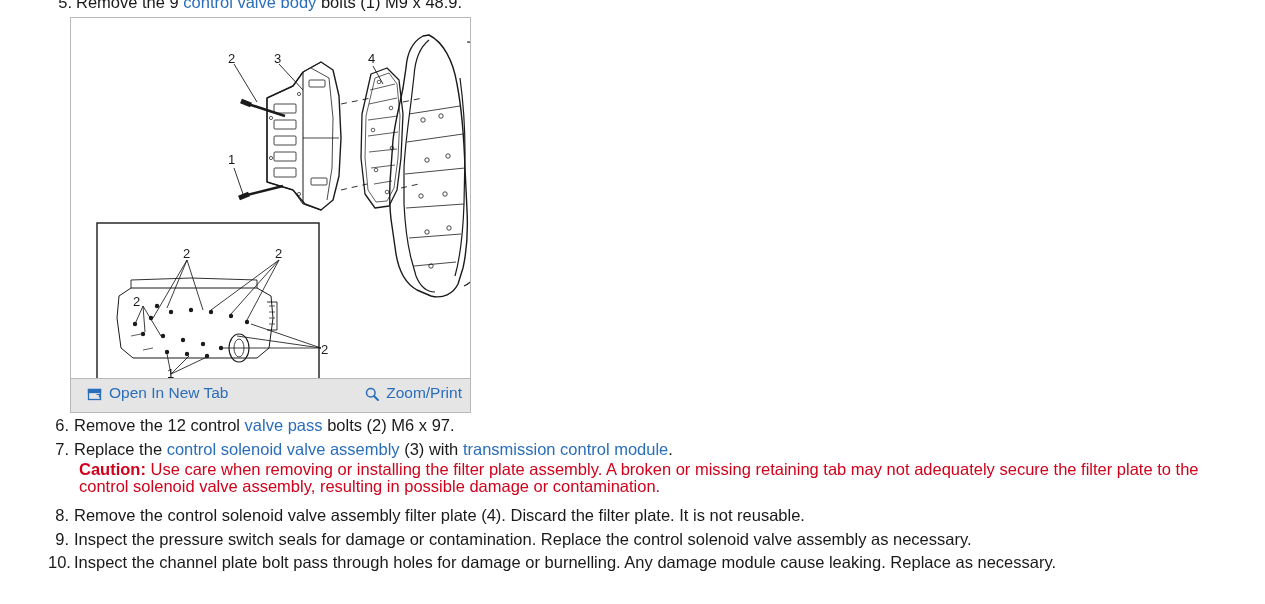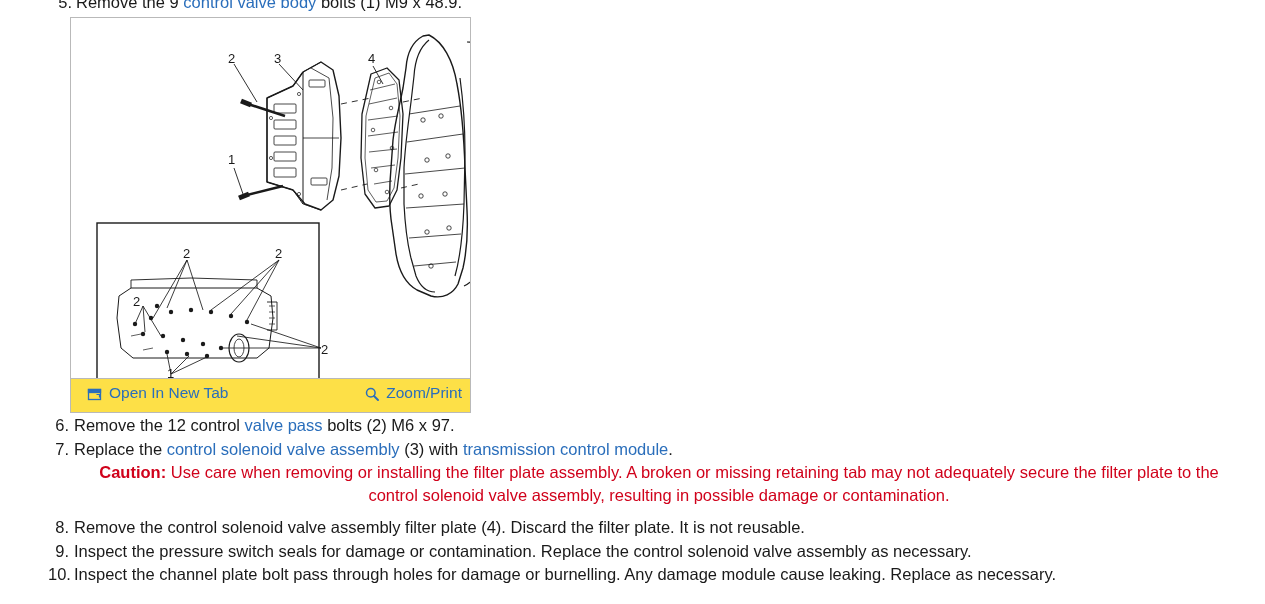--- a/index.html
+++ b/index.html
@@ -59,21 +59,21 @@
     height: 360px;
     overflow: hidden;
   }
   .figure-toolbar {
     position: absolute;
     left: 0;
     right: 0;
     bottom: 0;
     height: 33px;
     border-top: 1px solid #b9b9b9;
-    background: #fde047;
+    background: #e5e5e5;
     text-align: right;
   }
   .tool-link {
     position: absolute;
     top: 5px;
     font-size: 15.5px;
     color: #2a6ebb;
     cursor: pointer;
     white-space: nowrap;
     display: flex;
@@ -110,22 +110,21 @@
     padding-right: 5px;
     box-sizing: border-box;
   }
   .step .body {
     flex: 1 1 auto;
   }
   .caution {
     color: #d0021b;
     margin-left: 31px;
     width: 1160px;
-    line-height: 23px;
-    text-align: center;
+    line-height: 17px;
   }
   .caution b { font-weight: bold; }
   .gap { height: 9px; }
 </style>
 </head>
 <body>
 
 <div class="page">
 
   <div class="clipped-step">

